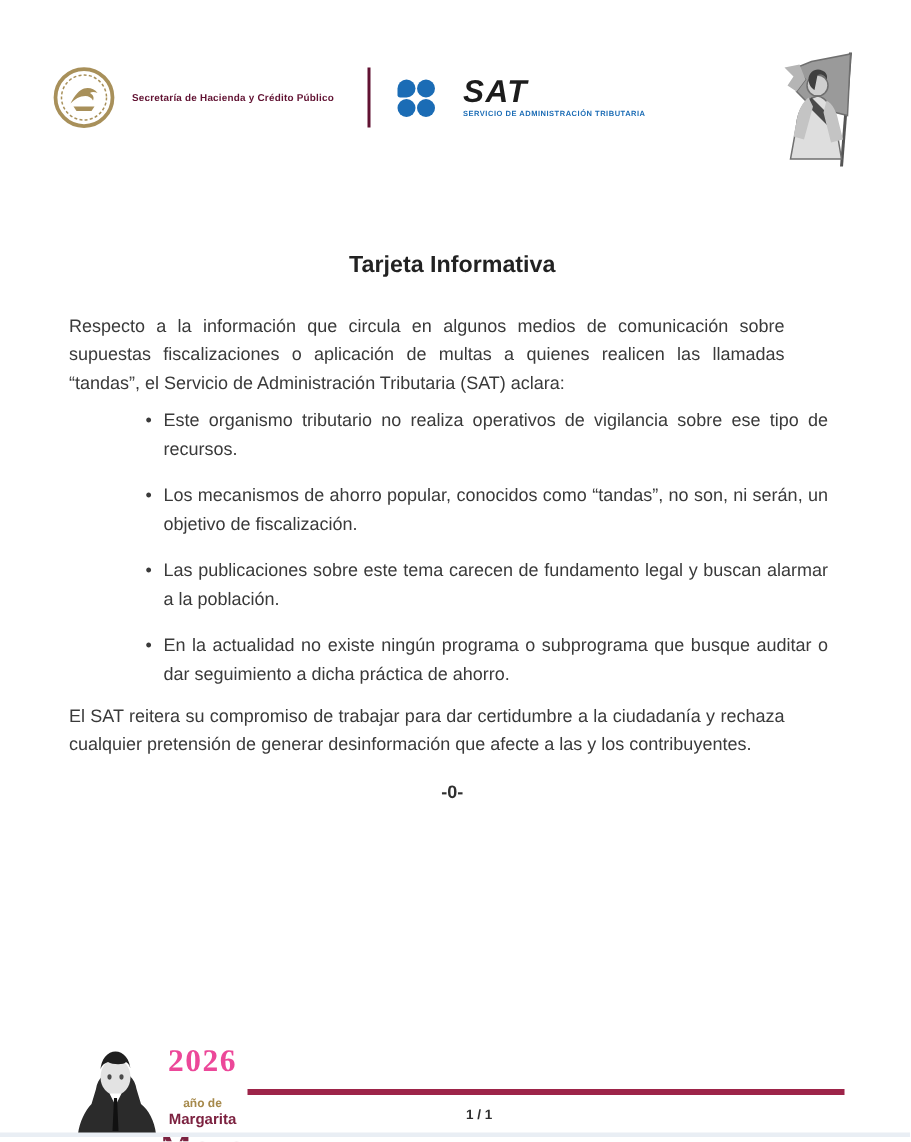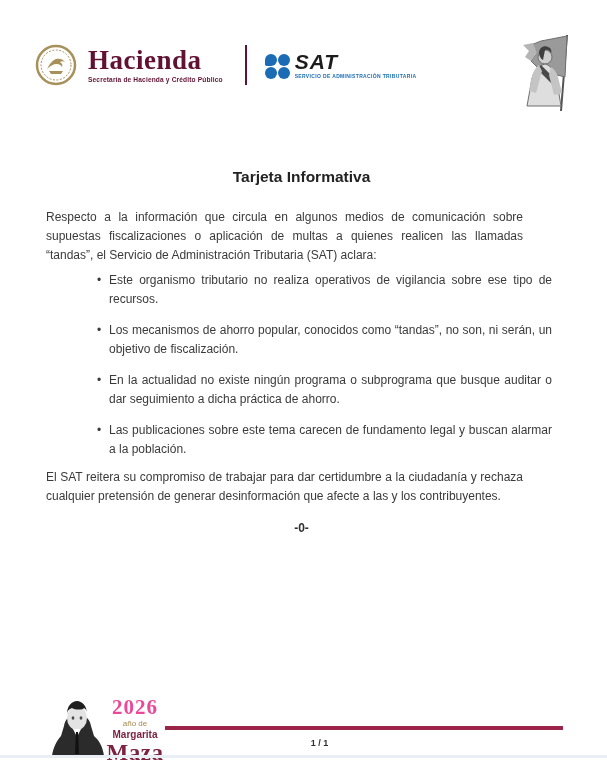--- a/index.html
+++ b/index.html
@@ -19,21 +19,21 @@
   .seal{width:44px;height:46px;flex:0 0 auto;}
   .hacienda-block{display:flex;flex-direction:column;line-height:1;}
   .hacienda-name{
     font-family:"Liberation Serif", serif;
     font-weight:bold;color:#611232;font-size:27px;letter-spacing:0.5px;
   }
   .hacienda-sub{
     font-size:6.6px;font-weight:bold;color:#611232;margin-top:3px;letter-spacing:0.15px;
   }
   .logo-divider{width:2px;height:40px;background:#611232;margin:0 8px 0 12px;}
-  .sat-block{display:flex;align-items:flex-end;gap:5px;}
+  .sat-block{display:flex;align-items:center;gap:19px;}
   .sat-dots{display:grid;grid-template-columns:12px 12px;grid-template-rows:12px 12px;gap:1px;}
   .sat-dot{width:12px;height:12px;border-radius:50%;background:#1b6cb5;}
   .sat-dot.sq{border-radius:50% 50% 50% 15%;}
   .sat-text{display:flex;flex-direction:column;line-height:1;}
   .sat-name{
     font-weight:bold;font-style:italic;color:#1c1c1c;font-size:21px;letter-spacing:1px;
   }
   .sat-sub{font-size:5px;color:#1b6cb5;font-weight:bold;letter-spacing:0.35px;margin-top:2px;}
   .flag-art{position:absolute;left:501px;top:31px;width:88px;height:88px;}
   
@@ -71,21 +71,21 @@
   
   .footer-portrait{position:absolute;left:47px;top:696px;width:60px;height:62px;}
   .footer-year-block{
     position:absolute;left:98px;top:697px;width:74px;
     text-align:center;line-height:1;
   }
   .fy-year{
     font-family:"Liberation Serif", serif;font-weight:bold;
     color:#ec4899;font-size:21px;letter-spacing:1px;
   }
-  .fy-caption{font-size:8px;font-weight:normal;color:#a6894b;margin-top:2px;}
+  .fy-caption{font-size:8px;font-weight:bold;color:#a6894b;margin-top:14px;}
   .fy-first{font-size:10px;font-weight:bold;color:#7c2240;margin-top:2px;}
   .fy-last{
     font-family:"Liberation Serif", serif;font-weight:bold;
     color:#7c2240;font-size:23px;margin-top:1px;letter-spacing:0.5px;
   }
   .footer-rule{
     position:absolute;left:165px;top:726px;width:398px;height:4px;
     background:#9d2449;
   }
   .page-indicator{
@@ -105,21 +105,20 @@
   <div class="header-left">
     <span class="seal">
       <svg viewBox="0 0 44 46" width="44" height="46">
         <circle cx="22" cy="23" r="19" fill="none" stroke="#a8905a" stroke-width="2.5"></circle>
         <circle cx="22" cy="23" r="15" fill="none" stroke="#a8905a" stroke-width="1" stroke-dasharray="2 1.5"></circle>
         <path d="M13 27c3-6 6-9 9-10 3-1 7 0 9 3-2-1-4-1-5 0 2 1 3 3 2 5-1-2-3-3-5-3-4 0-7 2-10 5z" fill="#a8905a"></path>
         <path d="M15 29h14l-2 3h-10z" fill="#a8905a"></path>
       </svg>
     </span>
     <div class="hacienda-block">
-      <span class="hacienda-name">Hacienda</span>
       <span class="hacienda-sub">Secretaría de Hacienda y Crédito Público</span>
     </div>
     <div class="logo-divider"></div>
     <div class="sat-block">
       <span class="sat-dots">
         <span class="sat-dot sq"></span>
           <span class="sat-dot"></span>
           <span class="sat-dot"></span>
           <span class="sat-dot"></span>
       </span>
@@ -145,22 +144,22 @@
   </span>
 
 
   <div class="doc-title">Tarjeta Informativa</div>
 
   <p class="para intro">Respecto a la información que circula en algunos medios de comunicación sobre supuestas fiscalizaciones o aplicación de multas a quienes realicen las llamadas “tandas”, el Servicio de Administración Tributaria (SAT) aclara:</p>
 
   <ul class="bullet-list">
     <li>Este organismo tributario no realiza operativos de vigilancia sobre ese tipo de recursos.</li>
     <li>Los mecanismos de ahorro popular, conocidos como “tandas”, no son, ni serán, un objetivo de fiscalización.</li>
+    <li>Las publicaciones sobre este tema carecen de fundamento legal y buscan alarmar a la población.</li>
     <li>En la actualidad no existe ningún programa o subprograma que busque auditar o dar seguimiento a dicha práctica de ahorro.</li>
-    <li>Las publicaciones sobre este tema carecen de fundamento legal y buscan alarmar a la población.</li>
   </ul>
 
   <p class="para closing">El SAT reitera su compromiso de trabajar para dar certidumbre a la ciudadanía y rechaza cualquier pretensión de generar desinformación que afecte a las y los contribuyentes.</p>
 
   <div class="end-mark">-0-</div>
 
   <span class="footer-portrait">
     <svg viewBox="0 0 60 62" width="60" height="62">
       <path d="M30 18c-7 0-12 5-13 12l-3 10c-4 4-8 12-9 20h52c-1-9-5-16-10-20l-3-10c-1-7-6-12-14-12z" fill="#2b2b2b"></path>
       <ellipse cx="30" cy="22" rx="10" ry="12" fill="#e3e3e3"></ellipse>

